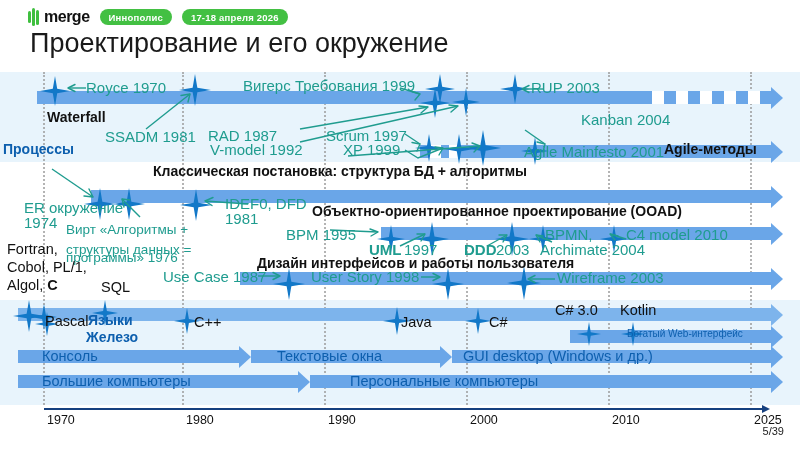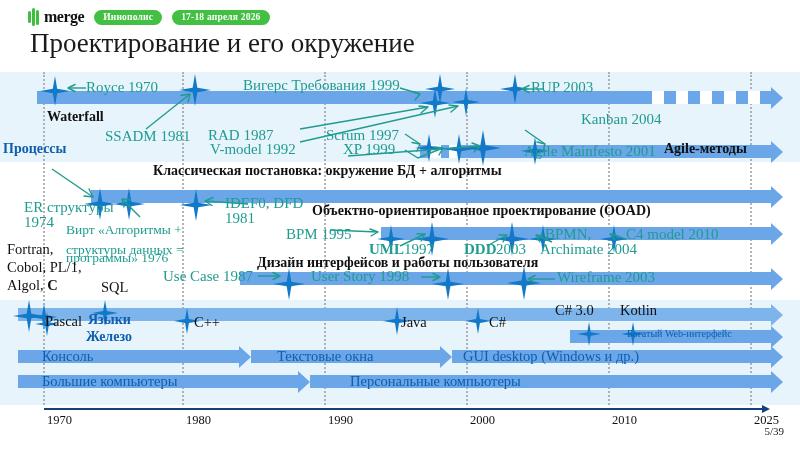--- a/index.html
+++ b/index.html
@@ -1,21 +1,21 @@
 <!DOCTYPE html>
 <html><head>
 <meta charset="utf-8">
 <style>
   html,body{margin:0;padding:0;}
   body{
     width:800px;height:450px;overflow:hidden;background:#ffffff;
     font-family:"Liberation Sans", sans-serif;
     -webkit-font-smoothing:antialiased;
   }
-  #slide{position:relative;width:800px;height:450px;font-family:Liberation Serif, serif;}
+  #slide{position:relative;width:800px;height:450px;}
 
   
   .hdr{position:absolute;left:28px;top:8px;display:flex;align-items:center;gap:10px;}
   .logo{display:flex;align-items:center;gap:2px;}
   .logo-mark{position:relative;width:14px;height:18px;}
   .logo-mark i{position:absolute;top:0;width:3px;border-radius:2px;background:#3fbf3f;display:block;}
   .logo-mark i:nth-child(1){left:0px;height:12px;top:3px;}
   .logo-mark i:nth-child(2){left:4px;height:18px;top:0px;}
   .logo-mark i:nth-child(3){left:8px;height:15px;top:2px;}
   .logo-text{font-weight:bold;font-size:16px;color:#111;letter-spacing:-.5px;}
@@ -353,23 +353,23 @@
     <span class="lbl t-teal" style="left:105px;top:57px;font-size:15px;">SSADM 1981</span>
     <span class="lbl t-teal" style="left:208px;top:56px;font-size:15px;">RAD 1987</span>
     <span class="lbl t-teal" style="left:210px;top:70px;font-size:15px;">V-model 1992</span>
     <span class="lbl t-teal" style="left:326px;top:56px;font-size:15px;">Scrum 1997</span>
     <span class="lbl t-teal" style="left:343px;top:70px;font-size:15px;">XP 1999</span>
     <span class="lbl t-teal" style="left:581px;top:40px;font-size:15px;">Kanban 2004</span>
     <span class="lbl t-teal" style="left:524px;top:72px;font-size:15px;">Agile Mainfesto 2001</span>
     <span class="lbl t-navy b" style="left:3px;top:70px;font-size:14px;">Процессы</span>
     <span class="lbl t-black b" style="left:664px;top:70px;font-size:14px;">Agile-методы</span>
 
-    <span class="lbl t-black b" style="left:153px;top:92px;font-size:14px;">Классическая постановка: окружение БД + алгоритмы</span>
+    <span class="lbl t-black b" style="left:153px;top:92px;font-size:14px;">Классическая постановка: структура БД + алгоритмы</span>
     <span class="lbl t-black b" style="left:312px;top:132px;font-size:14px;">Объектно-ориентированное проектирование (OOAD)</span>
-    <span class="lbl t-teal" style="left:24px;top:128px;font-size:15px;">ER структуры</span>
+    <span class="lbl t-teal" style="left:24px;top:128px;font-size:15px;">ER окружение</span>
     <span class="lbl t-teal" style="left:24px;top:143px;font-size:15px;">1974</span>
     <span class="lbl t-teal" style="left:225px;top:124px;font-size:15px;">IDEF0, DFD</span>
     <span class="lbl t-teal" style="left:225px;top:139px;font-size:15px;">1981</span>
     <span class="lbl t-teal" style="left:66px;top:151px;font-size:13.5px;">Вирт «Алгоритмы +</span>
     <span class="lbl t-teal" style="left:66px;top:165px;font-size:13.5px;margin-top:6px;">структуры данных =</span>
     <span class="lbl t-teal" style="left:66px;top:179px;font-size:13.5px;">программы» 1976</span>
     <span class="lbl t-teal" style="left:286px;top:155px;font-size:15px;">BPM 1995</span>
     <span class="lbl t-teal b" style="left:369px;top:170px;font-size:15px;">UML</span>
     <span class="lbl t-teal" style="left:404px;top:170px;font-size:15px;">1997</span>
     <span class="lbl t-teal b" style="left:464px;top:170px;font-size:15px;">DDD</span>

